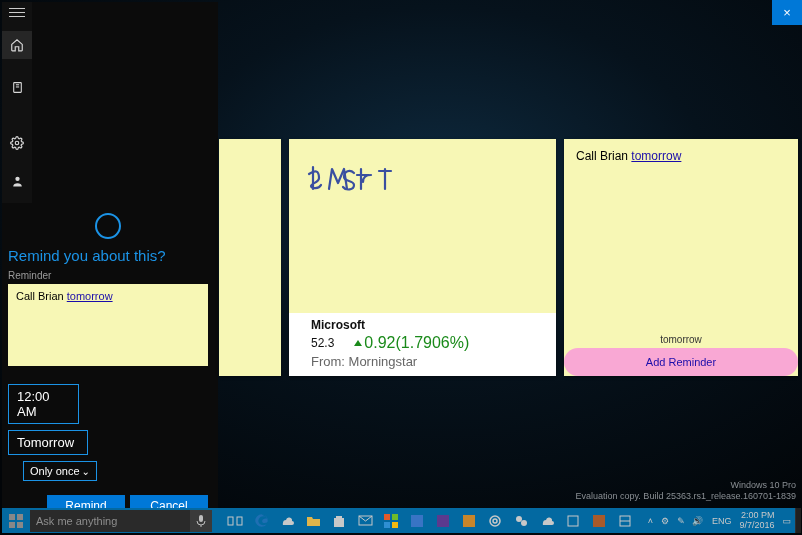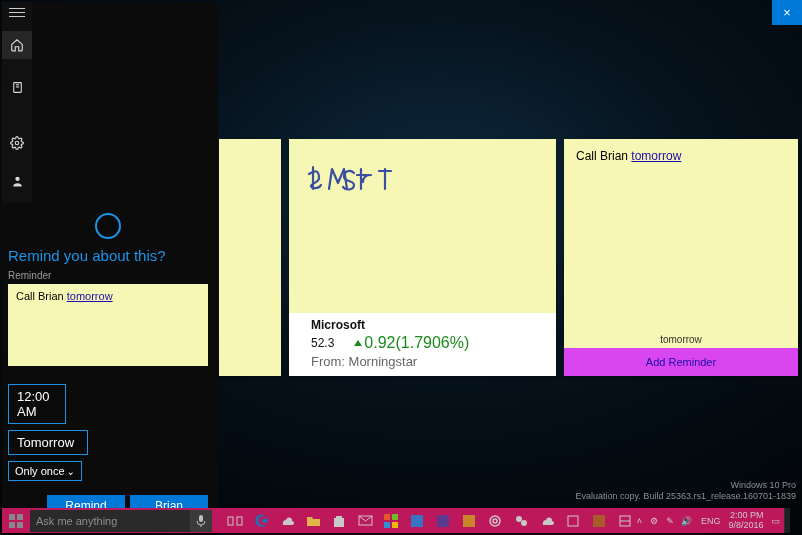--- a/index.html
+++ b/index.html
@@ -20,23 +20,23 @@
   .rail-bottom { display:flex; flex-direction:column; align-items:center; gap:10px; padding-bottom:8px; color:#d8d8d8; }
 
   .cortana-body { flex:1; padding: 6px 10px 6px 6px; position:relative; }
   .cortana-ring { width: 26px; height:26px; border:2px solid #1b93e6; border-radius:50%; margin: 4px auto 8px auto; }
   .cortana-title { color:#1b93e6; font-size:15px; margin-bottom:6px; }
   .cortana-sub { color:#9a9a9a; font-size:10px; margin-bottom:3px; }
   .note-preview { background:#f7f7b5; height:82px; padding:6px 8px; font-size:11px; color:#000; }
   .note-preview a { color:#1a0dab; text-decoration:underline; }
 
   .field { border:1px solid #1b93e6; padding:4px 8px; color:#fff; font-size:13px; display:inline-block; }
-  .field.time { width:58px; margin-top:18px; }
+  .field.time { width:71px; margin-top:18px; }
   .field.day { width:80px; margin-top:6px; }
-  .field.recur { width:74px; margin-top:6px; font-size:11px; display:flex; align-items:center; justify-content:space-between; padding:3px 6px; }
+  .field.recur { width:74px; margin-top:6px; font-size:11px; display:flex; align-items:center; justify-content:space-between; padding:3px 6px;margin-left:15px; }
   .chev { font-size:10px; color:#fff; }
 
   .btn-row { display:flex; gap:5px; margin-top:14px;margin-left:39px; }
   .btn { flex:1; background:#0078d7; color:#fff; font-size:12px; text-align:center; padding:4px 0; cursor:pointer; }
 
   
   .note { position:absolute; background:#f7f7b5; box-shadow: 0 1px 3px rgba(0,0,0,0.4); }
   .note.partial { left:219px; top:139px; width:62px; height:237px; }
   .note.msft { left:289px; top:139px; width:267px; height:237px; display:flex; flex-direction:column; }
   .note.msft .ink { flex:1; padding:22px 18px; display:flex; align-items:flex-start; }
@@ -44,27 +44,27 @@
   .bar .company { font-size:12px; font-weight:600; color:#111; }
   .bar .price { font-size:12px; color:#111; display:flex; align-items:center; gap:20px; margin-top:2px;}
   .bar .delta { color:#1a8a1a; font-size:16px; display:flex; align-items:center; gap:2px;}
   .bar .src { font-size:13px; color:#666; margin-top:2px; }
   .tri-up { width:0; height:0; border-left:4px solid transparent; border-right:4px solid transparent; border-bottom:6px solid #1a8a1a; display:inline-block;}
 
   .note.call { left:564px; top:139px; width:234px; height:237px; display:flex; flex-direction:column; }
   .note.call .content { flex:1; padding:10px 12px; font-size:12px; color:#000; }
   .note.call .content a { color:#1a0dab; text-decoration:underline; }
   .note.call .insight { text-align:center; font-size:10px; color:#333; padding:3px 0; }
-  .note.call .action { background:#d946ef; color:#1a0dab; font-size:11px; text-align:center; padding:8px 12px; cursor:pointer; }
+  .note.call .action { background:#f9a8d4; color:#1a0dab; font-size:11px; text-align:center; padding:8px 12px; cursor:pointer;border-radius:14px; }
 
   
   .watermark { position:absolute; right:6px; bottom:32px; color:#8a8f94; font-size:9px; text-align:right; line-height:1.3;margin-left:12px; }
 
   
-  .taskbar { position:absolute; left:2px; right:12px; bottom:2px; height:25px; background:#be185d; display:flex; align-items:center; }
+  .taskbar { position:absolute; left:2px; right:1px; bottom:2px; height:25px; background:#0369a1; display:flex; align-items:center; }
   .tb-start { width:28px; height:25px; display:flex; align-items:center; justify-content:center; cursor:pointer; }
   .tb-search { width:182px; height:22px; background:#2a2a2a; display:flex; align-items:center; color:#8d8d8d; font-size:11px; margin-left:0px; }
   .tb-search span.txt { flex:1; padding-left:6px; }
   .tb-search .mic { width:22px; height:22px; background:#3a3a3a; display:flex; align-items:center; justify-content:center; color:#bdbdbd; }
   .tb-icons { display:flex; align-items:center; gap:8px; margin-left:14px; }
   .tb-icons .ic { width:18px; height:18px; display:flex; align-items:center; justify-content:center; cursor:pointer; }
   .tb-spacer { flex:1; }
   .tb-tray { display:flex; align-items:center; gap:8px; color:#c8c8c8; font-size:9px; padding-right:4px; }
   .tb-clock { text-align:right; line-height:1.1; font-size:9px; color:#c8c8c8; }
   .tb-action { width:6px; height:25px; background:#202020; border-left:1px solid #2f2f2f; }
@@ -121,21 +121,21 @@
     <div><div class="field time">12:00 AM</div></div>
     <div><div class="field day">Tomorrow</div></div>
     <div>
         <div class="field recur">
           <span>Only once</span>
           <span class="chev">⌄</span>
         </div>
       </div>
     <div class="btn-row">
       <div class="btn">Remind</div>
-      <div class="btn">Brian</div>
+      <div class="btn">Cancel</div>
     </div>
   </div>
 </div>
 
 <div class="note partial"></div>
 
 <div class="note msft">
   <div class="ink">
     <svg width="130" height="40" viewBox="0 0 130 40">
       <g fill="none" stroke="#3a4fa0" stroke-width="2.2" stroke-linecap="round" stroke-linejoin="round">
@@ -284,18 +284,18 @@
   </div>
   <div class="tb-spacer"></div>
   <div class="tb-tray">
     <span>˄</span>
     <span>⚙</span>
     <span>✎</span>
     <span>🔊</span>
     <span>ENG</span>
     <div class="tb-clock">
       <div>2:00 PM</div>
-      <div>9/8/2016</div>
+      <div>9/7/2016</div>
     </div>
     <span>▭</span>
   </div>
   <div class="tb-action"></div>
 </div>
 
 </body></html>

